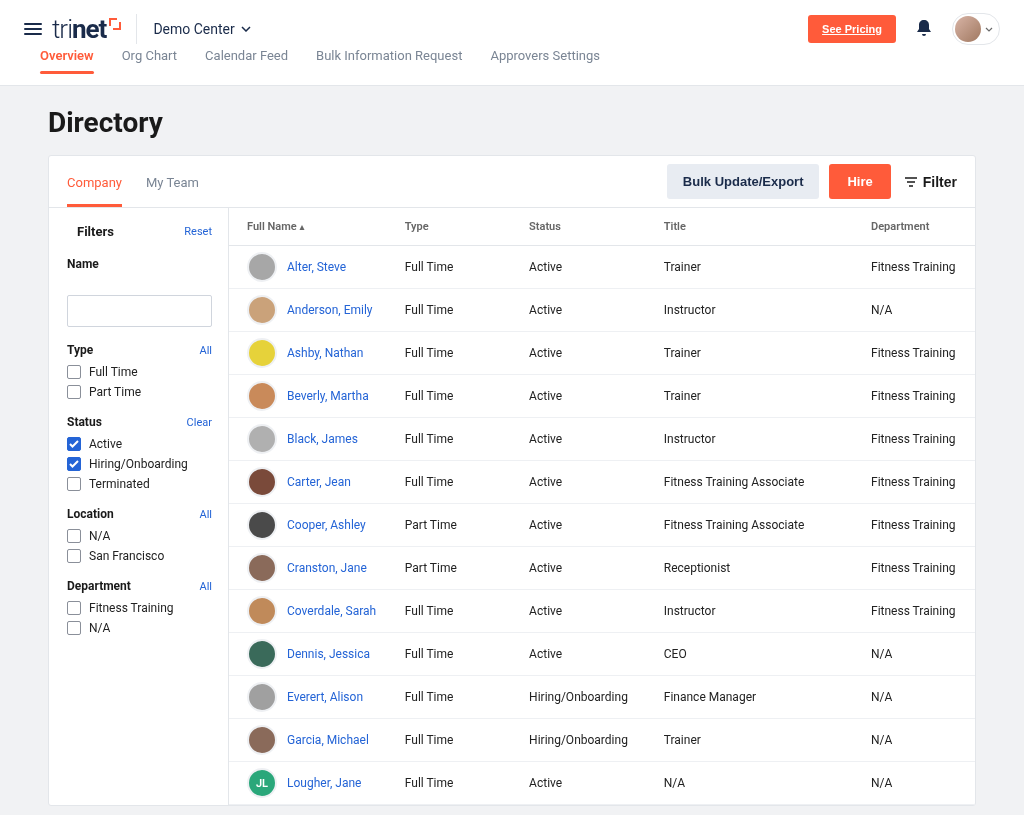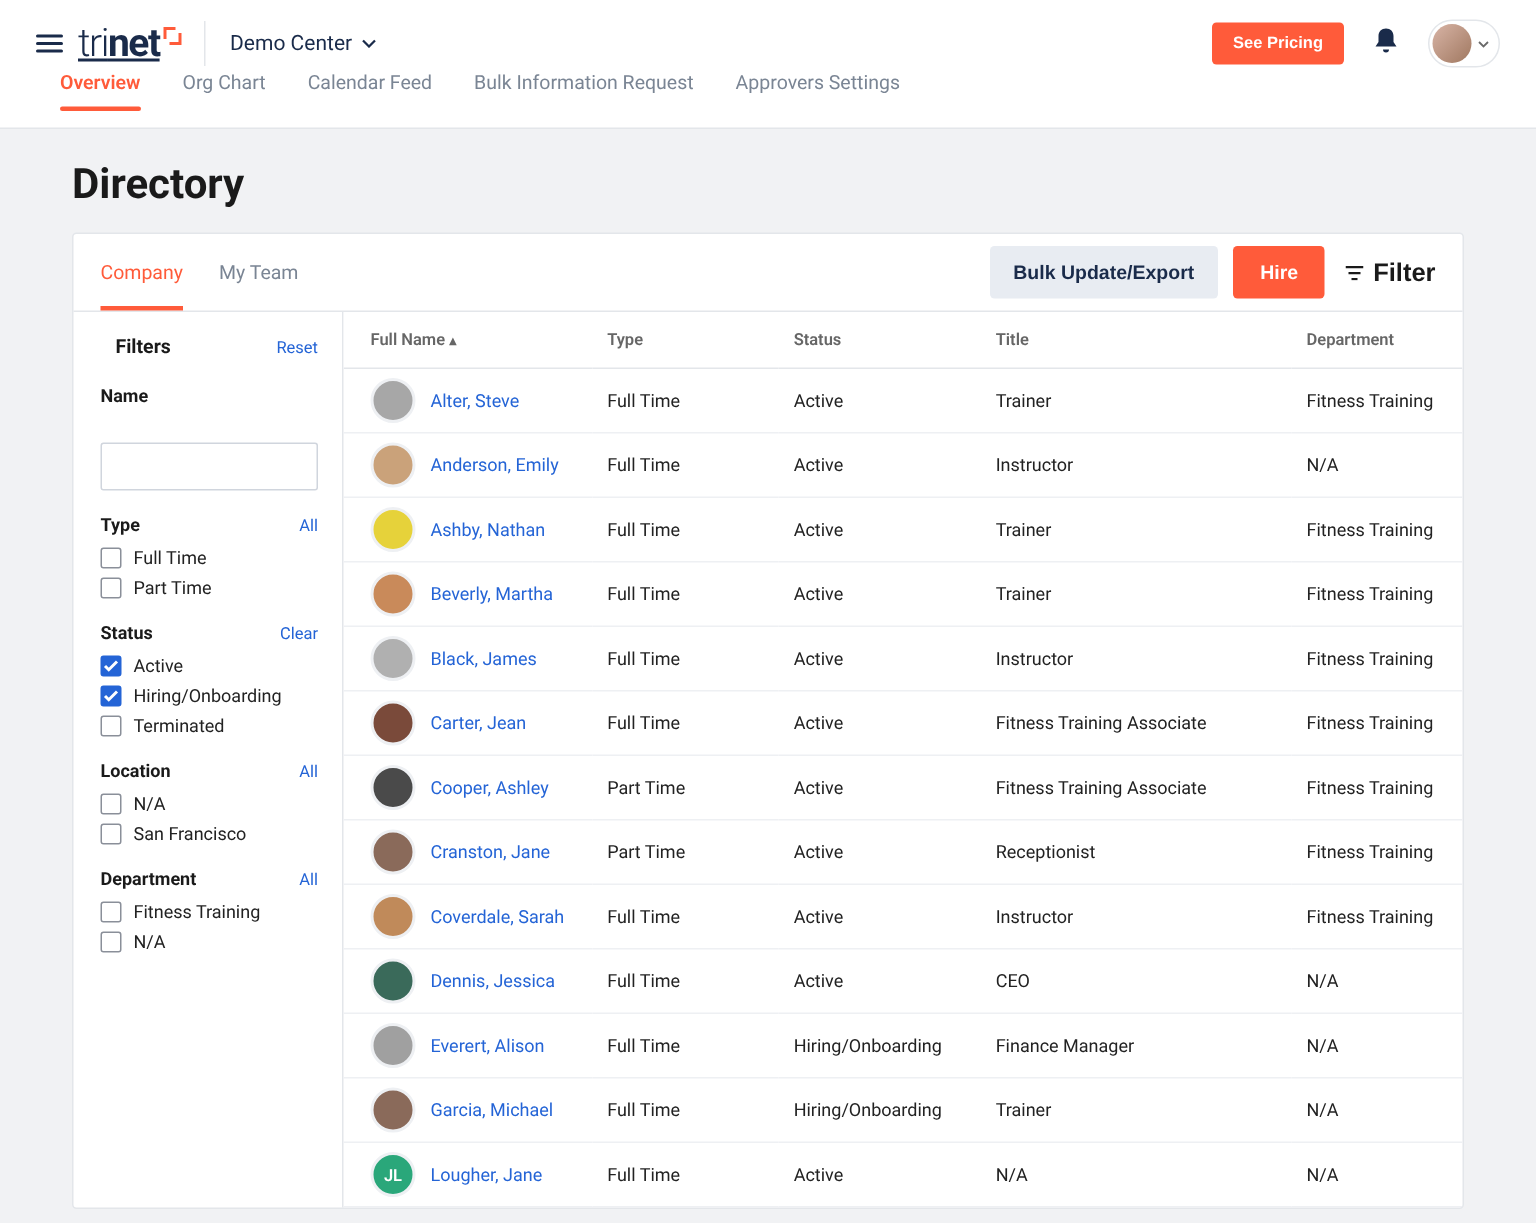--- a/index.html
+++ b/index.html
@@ -1,43 +1,43 @@
 <!DOCTYPE html>
 <html><head>
 <meta charset="utf-8">
 <style>
   * { box-sizing: border-box; margin: 0; padding: 0; }
   body { font-family: -apple-system, BlinkMacSystemFont, "Segoe UI", Roboto, Helvetica, Arial, sans-serif; background: #f1f2f4; color: #1a1a1a; font-size: 13px; width: 1024px; }
   .topbar { background: #fff; display: flex; align-items: center; padding: 10px 24px 0 24px; height: 48px; }
   .menu-btn { width: 18px; display: flex; flex-direction: column; gap: 3px; margin-right: 10px; cursor: pointer; }
   .menu-btn span { height: 2px; background: #1a2b4a; border-radius: 1px; }
-  .logo { display: flex; align-items: center; font-size: 26px; font-weight: 700; color: #1a2b4a; letter-spacing: -1px; padding-right: 14px; border-right: 1px solid #e3e6ea; text-decoration: underline; }
+  .logo { display: flex; align-items: center; font-size: 26px; font-weight: 700; color: #1a2b4a; letter-spacing: -1px; padding-right: 14px; border-right: 1px solid #e3e6ea; }
   .logo .thin { font-weight: 300; }
   .logo svg { margin-left: 2px; margin-top: -10px; }
   .demo-center { margin-left: 16px; color: #1a2b4a; font-size: 14px; display: flex; align-items: center; gap: 6px; cursor: pointer; }
   .topbar-spacer { flex: 1; }
-  .see-pricing { background: #ff5b3a; color: #fff; font-weight: 600; font-size: 11px; padding: 8px 14px; border-radius: 3px; border: none; cursor: pointer; }
+  .see-pricing { background: #ff5b3a; color: #fff; font-weight: 600; font-size: 11px; padding: 8px 14px; border-radius: 3px; border: none; cursor: pointer; text-decoration: underline; }
   .bell-icon, .avatar-btn { margin-left: 20px; cursor: pointer; }
   .avatar-btn { display: flex; align-items: center; gap: 4px; border: 1px solid #e3e6ea; border-radius: 20px; padding: 2px 6px 2px 2px; }
   .avatar-btn .av-circle { width: 26px; height: 26px; border-radius: 50%; background: linear-gradient(135deg,#d8b4a6,#a07860); }
   .tabs-row { background: #fff; border-bottom: 1px solid #e3e6ea; padding: 0 40px; display: flex; gap: 28px; height: 38px; align-items: flex-start; }
   .main-tab { color: #7a8594; font-size: 13px; padding-bottom: 10px; cursor: pointer; position: relative; }
   .main-tab.active { color: #ff5b3a; font-weight: 600; }
   .main-tab.active::after { content: ""; position: absolute; left: 0; right: 0; bottom: -1px; height: 3px; background: #ff5b3a; border-radius: 2px; }
   .page-header { padding: 20px 30px 16px 48px; }
   .page-header h1 { font-size: 28px; font-weight: 700; color: #1a1a1a; }
   .content-card { background: #fff; border: 1px solid #e3e6ea; border-radius: 3px; margin: 0 48px 24px 48px; }
   .card-tabs-row { display: flex; align-items: center; border-bottom: 1px solid #e3e6ea; padding: 0 18px; height: 52px; }
   .card-tab { color: #7a8594; font-size: 13px; padding: 18px 0 16px 0; margin-right: 24px; cursor: pointer; position: relative; }
   .card-tab.active { color: #ff5b3a; font-weight: 400; }
   .card-tab.active::after { content: ""; position: absolute; left: 0; right: 0; bottom: -1px; height: 3px; background: #ff5b3a; }
   .card-tabs-spacer { flex: 1; }
   .bulk-btn { background: #e8ecf2; border: none; color: #1a2b4a; font-weight: 600; font-size: 13px; padding: 10px 16px; border-radius: 3px; cursor: pointer; margin-right: 10px; }
   .hire-btn { background: #ff5b3a; color: #fff; border: none; font-weight: 600; font-size: 13px; padding: 10px 18px; border-radius: 3px; cursor: pointer; margin-right: 14px; }
-  .filter-btn { background: none; border: none; font-weight: 600; font-size: 17px; color: #1a1a1a; display: flex; align-items: center; gap: 6px; cursor: pointer; }
+  .filter-btn { background: none; border: none; font-weight: 600; font-size: 14px; color: #1a1a1a; display: flex; align-items: center; gap: 6px; cursor: pointer; }
   .body-row { display: flex; }
   .filters-pane { width: 180px; border-right: 1px solid #e3e6ea; padding: 16px 16px 20px 18px; }
   .filters-head { display: flex; justify-content: space-between; align-items: center; margin-bottom: 18px; }
   .filters-head .ttl { font-weight: 700; font-size: 13px; color: #1a1a1a; margin-left: 10px; }
   .filters-head .reset { color: #2464d6; font-size: 11px; cursor: pointer; }
   .flabel { font-size: 12px; font-weight: 700; color: #1a1a1a; margin-bottom: 24px; }
   .frow-head { display: flex; justify-content: space-between; align-items: baseline; margin-top: 16px; margin-bottom: 8px; }
   .frow-head .sub { color: #2464d6; font-size: 11px; cursor: pointer; }
   .f-input { width: 100%; height: 32px; border: 1px solid #d0d5dd; border-radius: 2px; padding: 4px 6px; font-size: 12px; }
   .chk-row { display: flex; align-items: center; gap: 8px; font-size: 12px; color: #222; margin-bottom: 6px; cursor: pointer; }

